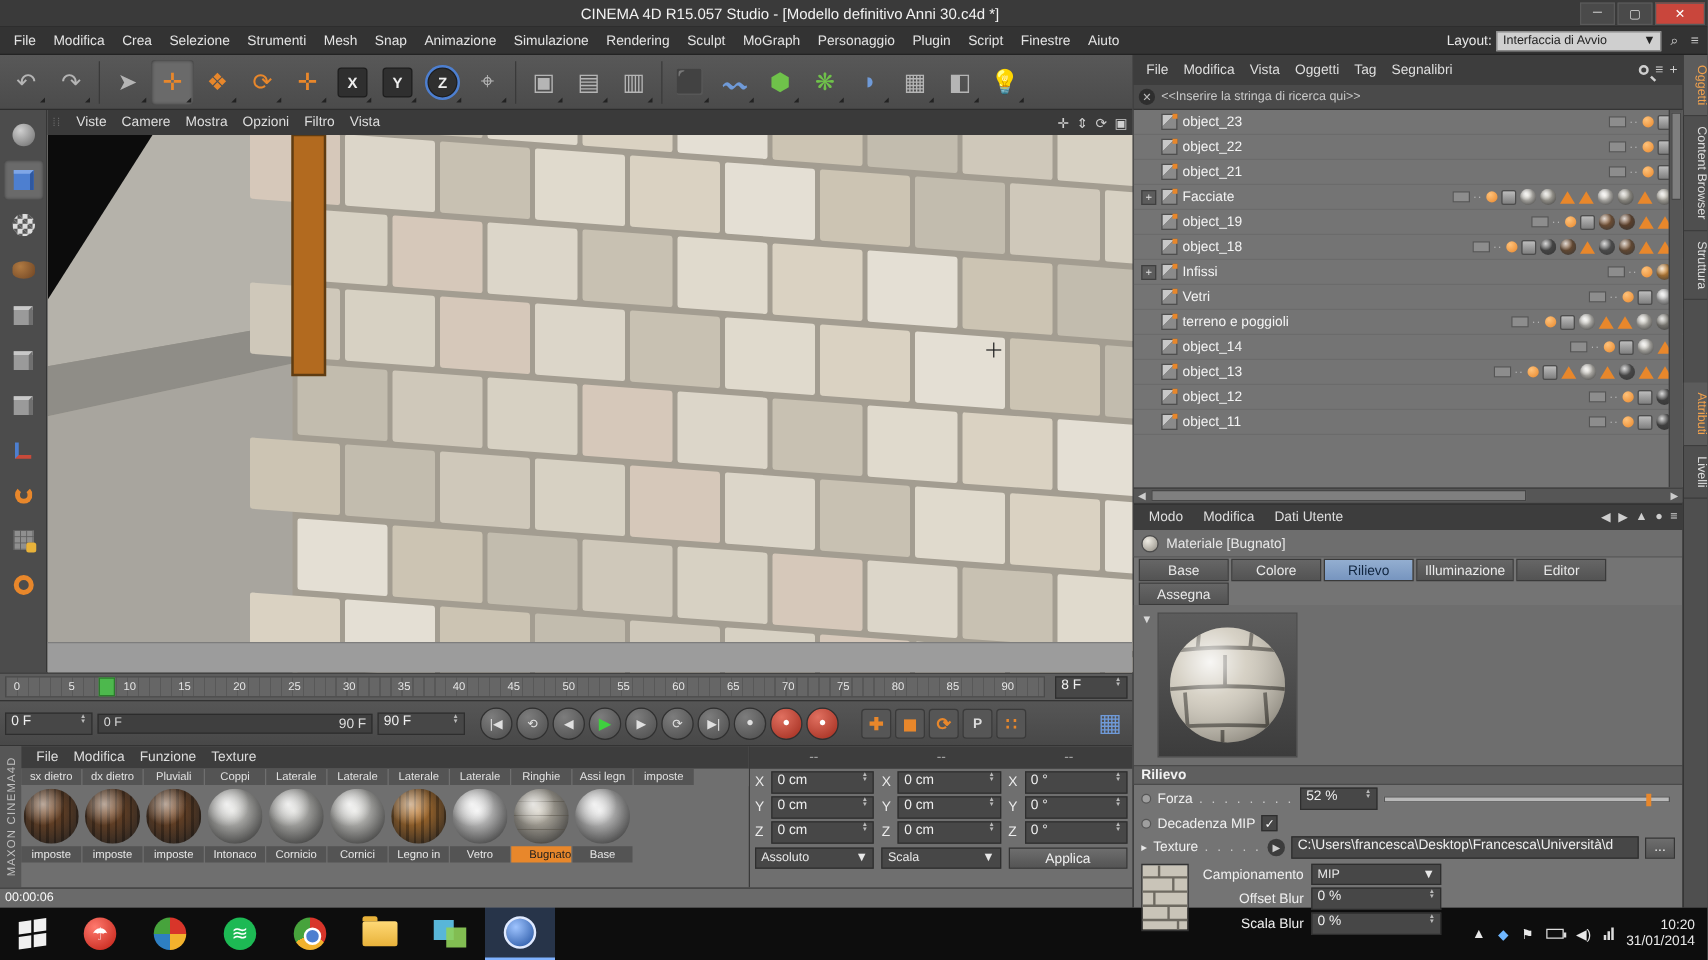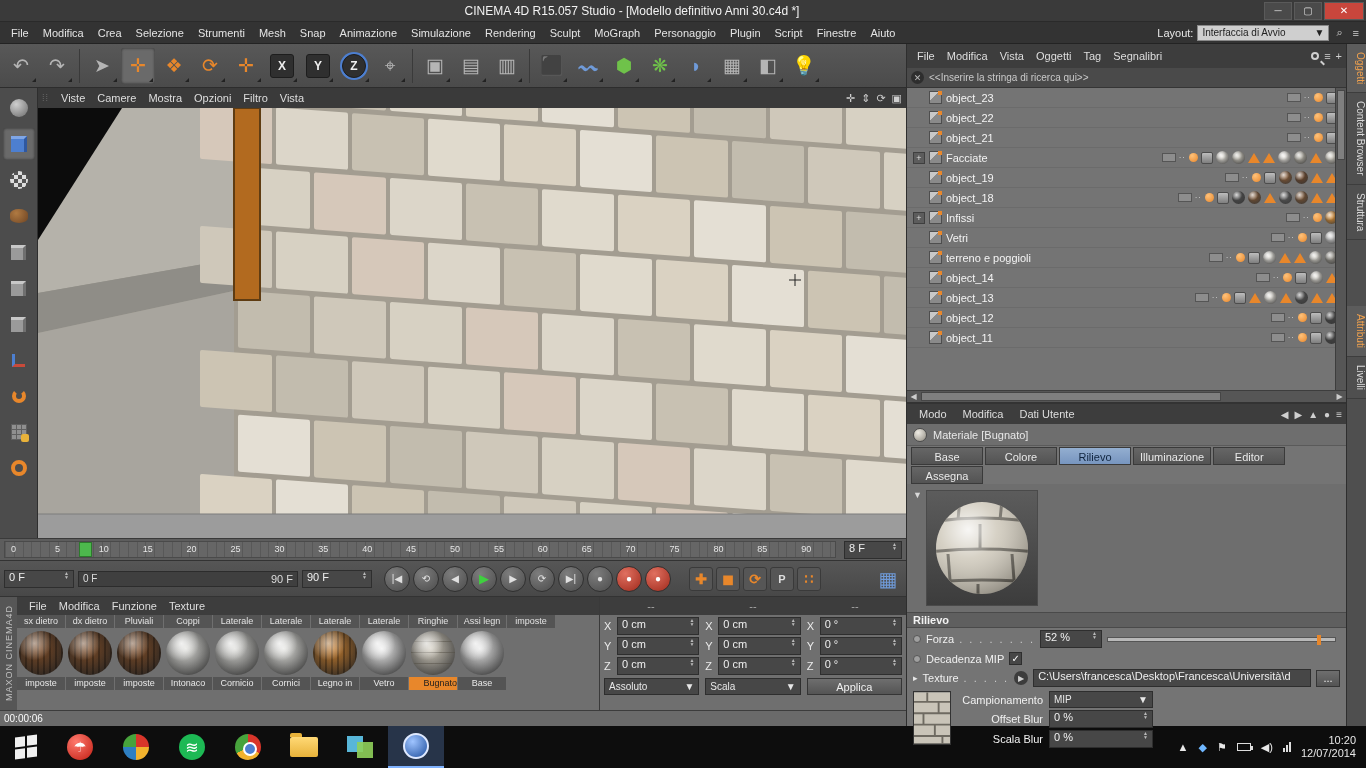--- a/index.html
+++ b/index.html
@@ -1186,16 +1186,16 @@
     <span class="glyph">⚑</span>
     <span class="batt"></span>
     <span class="glyph">◀)</span>
     <span class="net">
         <div style="height:4px"></div>
         <div style="height:7px"></div>
         <div style="height:10px"></div>
       </span>
     <div id="clock">
       <div>10:20</div>
-      <div>12/07/2014</div>
+      <div>31/01/2014</div>
     </div>
   </div>
 </div>
 
 </body></html>

